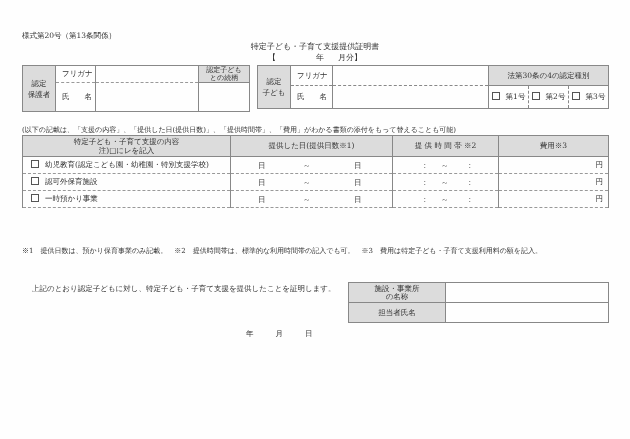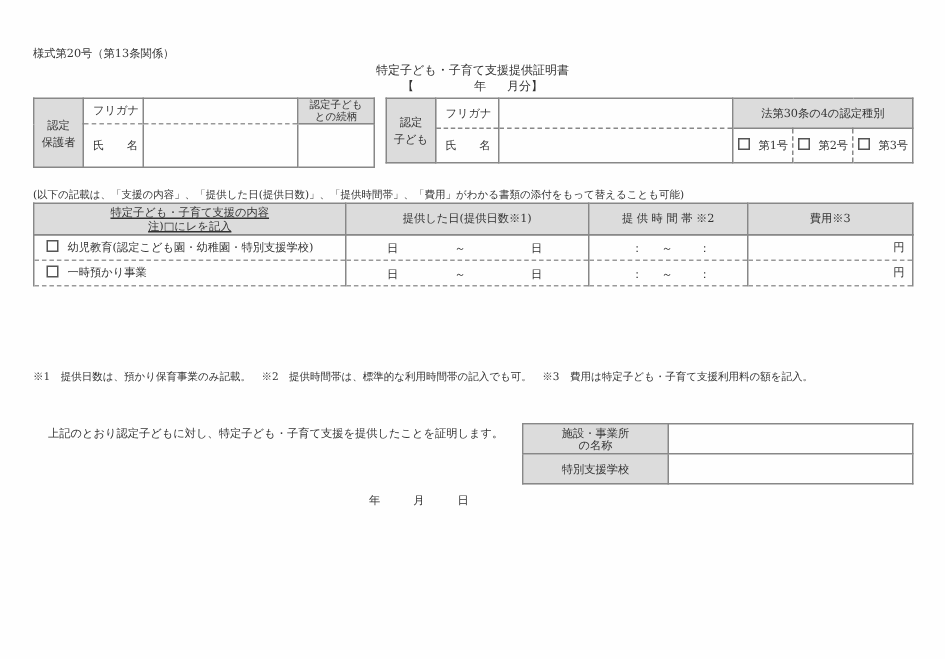--- a/index.html
+++ b/index.html
@@ -90,21 +90,21 @@
 
 <table style="left:22px;top:135px;width:586px;">
   <colgroup>
       <col style="width:208px">
       <col style="width:162px">
       <col style="width:106px">
       <col style="width:110px">
     </colgroup>
   <tbody>
       <tr class="shade" style="height:21px">
-    <td class="c" style="line-height:9px;text-decoration:underline;">
+    <td class="c" style="line-height:9px;">
       <span>特定子ども・子育て支援の内容</span><br><span>注)□にレを記入</span>
     </td>
     <td class="c">提供した日(提供日数※1)</td>
     <td class="c">提 供 時 間 帯 ※2</td>
     <td class="c">費用※3</td>
   </tr>
 </tbody>
   </table>
 <div id="service-rows" class="abs" style="left:22px;top:156px;width:586px;">
     <table style="position:static;width:586px;table-layout:fixed;border-collapse:collapse;padding-left:12px;">
@@ -121,20 +121,34 @@
             <span style="position:absolute;left:27px;top:4px">日</span>
             <span style="position:absolute;left:72px;top:4px">～</span>
             <span style="position:absolute;left:123px;top:4px">日</span>
           </td>
           <td style="border-bottom:1px dashed #999;position:relative;">
             <span style="position:absolute;left:28px;top:4px">：</span>
             <span style="position:absolute;left:48px;top:4px">～</span>
             <span style="position:absolute;left:73px;top:4px">：</span>
           </td>
           <td class="r" style="border-bottom:1px dashed #999;"><span>円</span></td>
+        </tr>
+        <tr style="height:17px">
+          <td style="padding-left:8px;border-bottom:1px dashed #999;border-top:1px dashed #999;"><span class="chk"></span><span>認可外保育施設</span></td>
+          <td style="border-bottom:1px dashed #999;border-top:1px dashed #999;position:relative;">
+            <span style="position:absolute;left:27px;top:4px">日</span>
+            <span style="position:absolute;left:72px;top:4px">～</span>
+            <span style="position:absolute;left:123px;top:4px">日</span>
+          </td>
+          <td style="border-bottom:1px dashed #999;border-top:1px dashed #999;position:relative;">
+            <span style="position:absolute;left:28px;top:4px">：</span>
+            <span style="position:absolute;left:48px;top:4px">～</span>
+            <span style="position:absolute;left:73px;top:4px">：</span>
+          </td>
+          <td class="r" style="border-bottom:1px dashed #999;border-top:1px dashed #999;"><span>円</span></td>
         </tr>
         <tr style="height:17px">
           <td style="padding-left:8px;border-bottom:1px dashed #999;border-top:1px dashed #999;"><span class="chk"></span><span>一時預かり事業</span></td>
           <td style="border-bottom:1px dashed #999;border-top:1px dashed #999;position:relative;">
             <span style="position:absolute;left:27px;top:4px">日</span>
             <span style="position:absolute;left:72px;top:4px">～</span>
             <span style="position:absolute;left:123px;top:4px">日</span>
           </td>
           <td style="border-bottom:1px dashed #999;border-top:1px dashed #999;position:relative;">
             <span style="position:absolute;left:28px;top:4px">：</span>
@@ -158,17 +172,17 @@
   <colgroup>
       <col style="width:97px">
       <col style="width:163px">
     </colgroup>
   <tbody>
   <tr style="height:20px">
         <td class="shade c" style="line-height:8px;"><span>施設・事業所</span><br><span>の名称</span></td>
         <td></td>
       </tr>
   <tr style="height:20px">
-        <td class="shade c">特別支援学校</td>
+        <td class="shade c">担当者氏名</td>
         <td></td>
       </tr>
 </tbody>
   </table>
 
 </body></html>

